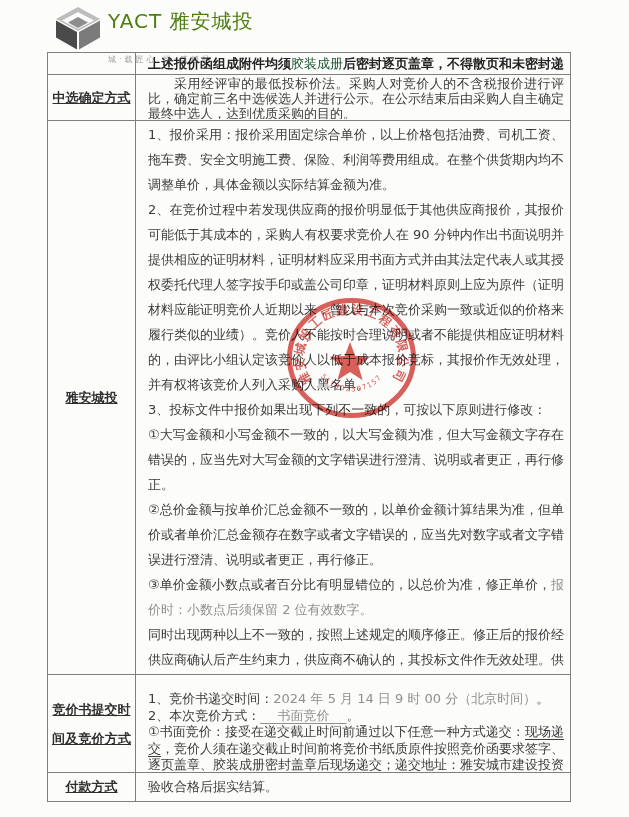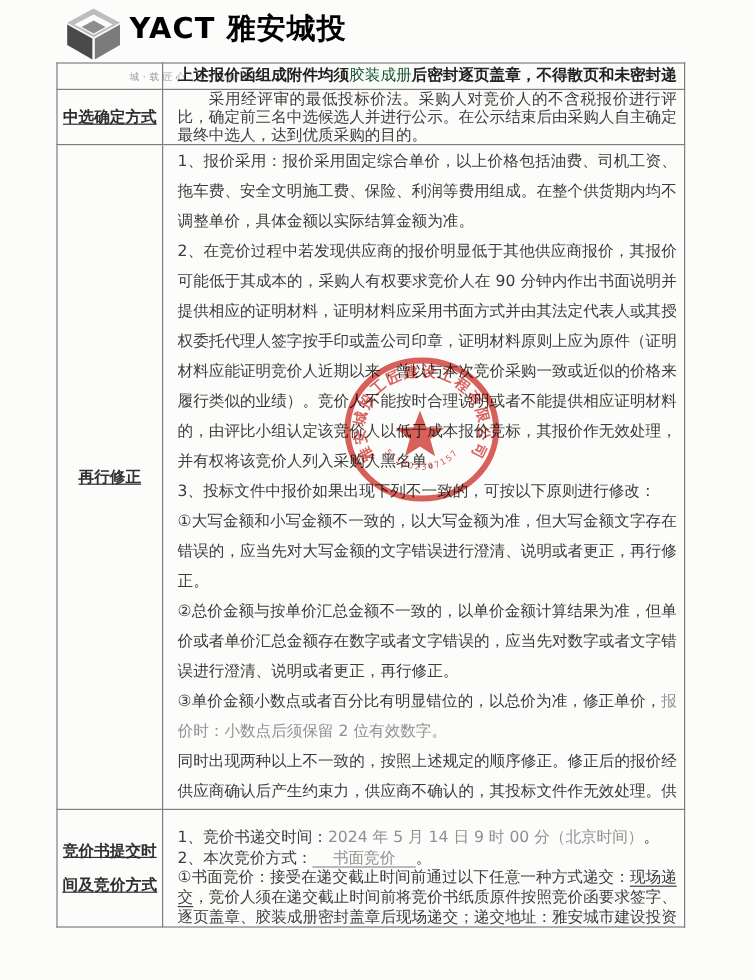--- a/index.html
+++ b/index.html
@@ -10,21 +10,21 @@
     font-family:"DejaVu Sans", sans-serif;
     color:#3c3c3c;
     overflow:hidden;
   }
 
   
   .letterhead { position:absolute; left:55px; top:5px; height:44px; }
   .cube { position:absolute; left:0; top:1px; }
   .brand-block { position:absolute; left:53px; top:3px; white-space:nowrap; }
   .brand-name {
-    font-size:24px; font-weight:bold; color:#000000; letter-spacing:1px;
+    font-size:20px; font-weight:normal; color:#4d7c0f; letter-spacing:1px;
   }
   .brand-tagline {
     margin-top:19px; font-size:8px; color:#9d9d9d; letter-spacing:3px;
   }
 
   
   table.doc {
     position:absolute; left:47px; top:52px;
     width:523px; border-collapse:collapse; table-layout:fixed;
     background:transparent;
@@ -109,21 +109,21 @@
   <tr>
     <td class="label-cell">中选确定方式</td>
     <td class="content-cell">
       <div class="clip win-wrap">
             <div class="para"><span>采用经评审的最低投标价法。采购人对竞价人的不含税报价进行评比，确定前三名中选候选人并进行公示。在公示结束后由采购人自主确定最终中选人，达到优质采购的目的。</span></div>
           </div>
     </td>
   </tr>
 
   <tr>
-    <td class="label-cell v-top label-pad-top">再行修正</td>
+    <td class="label-cell v-top label-pad-top">雅安城投</td>
     <td class="content-cell v-top">
       <div class="clip quote-wrap">
             <div class="para"><span>1、报价采用：报价采用固定综合单价，以上价格包括油费、司机工资、拖车费、安全文明施工费、保险、利润等费用组成。在整个供货期内均不调整单价，具体金额以实际结算金额为准。</span></div>
             <div class="para"><span>2、在竞价过程中若发现供应商的报价明显低于其他供应商报价，其报价可能低于其成本的，采购人有权要求竞价人在 90 分钟内作出书面说明并提供相应的证明材料，证明材料应采用书面方式并由其法定代表人或其授权委托代理人签字按手印或盖公司印章，证明材料原则上应为原件（证明材料应能证明竞价人近期以来，曾以与本次竞价采购一致或近似的价格来履行类似的业绩）。竞价人不能按时合理说明或者不能提供相应证明材料的，由评比小组认定该竞价人以低于成本报价竞标，其报价作无效处理，并有权将该竞价人列入采购人黑名单。</span></div>
             <div class="para"><span>3、投标文件中报价如果出现下列不一致的，可按以下原则进行修改：</span></div>
             <div class="para"><span>①大写金额和小写金额不一致的，以大写金额为准，但大写金额文字存在错误的，应当先对大写金额的文字错误进行澄清、说明或者更正，再行修正。</span></div>
             <div class="para"><span>②总价金额与按单价汇总金额不一致的，以单价金额计算结果为准，但单价或者单价汇总金额存在数字或者文字错误的，应当先对数字或者文字错误进行澄清、说明或者更正，再行修正。</span></div>
             <div class="para"><span>③单价金额小数点或者百分比有明显错位的，以总价为准，修正单价，</span><span class="light">报价时：小数点后须保留 2 位有效数字。</span></div>
             <div class="para"><span>同时出现两种以上不一致的，按照上述规定的顺序修正。修正后的报价经供应商确认后产生约束力，供应商不确认的，其投标文件作无效处理。供应商确认采取书面且加盖单位公章或者供应商授权代表签字的方式。</span></div>
           </div>
@@ -134,20 +134,28 @@
     <td class="label-cell v-top label-two-line">竞价书提交时间及竞价方式</td>
     <td class="content-cell v-top">
       <div class="clip submit-wrap">
             <div class="para"><span>1、竞价书递交时间：</span><span class="light">2024 年 5 月 14 日 9 时 00 分（北京时间）</span><span>。</span></div>
             <div class="para"><span>2、本次竞价方式：</span><span class="ul">　 书面竞价 　</span><span>。</span></div>
             <div class="para"><span>①书面竞价：接受在递交截止时间前通过以下任意一种方式递交：</span><span class="u">现场递交</span><span>，竞价人须在递交截止时间前将竞价书纸质原件按照竞价函要求签字、逐页盖章、胶装成册密封盖章后现场递交；递交地址：雅安城市建设投资开发有限公司一楼开标室（地址：雅安市雨城区和兴街 1 号）。</span></div>
           </div>
     </td>
   </tr>
 
+  <tr>
+    <td class="label-cell">付款方式</td>
+    <td class="content-cell">
+      <div class="clip pay-wrap">
+            <div class="para"><span>验收合格后据实结算。</span></div>
+          </div>
+    </td>
+  </tr>
 </tbody>
   </table>
 
 <svg class="seal" viewBox="0 0 137 132">
   <g fill="none" stroke="#d5453e">
     <ellipse cx="68.5" cy="64" rx="62" ry="57.5" stroke-width="5"></ellipse>
   </g>
 
   <polygon fill="#d5453e" points="67,48 72.3,62.1 87.2,62.7 75.5,71.9 79.6,86.2 67,78.1 54.4,86.2 58.5,71.9 46.8,62.7 61.7,62.1"></polygon>
 

